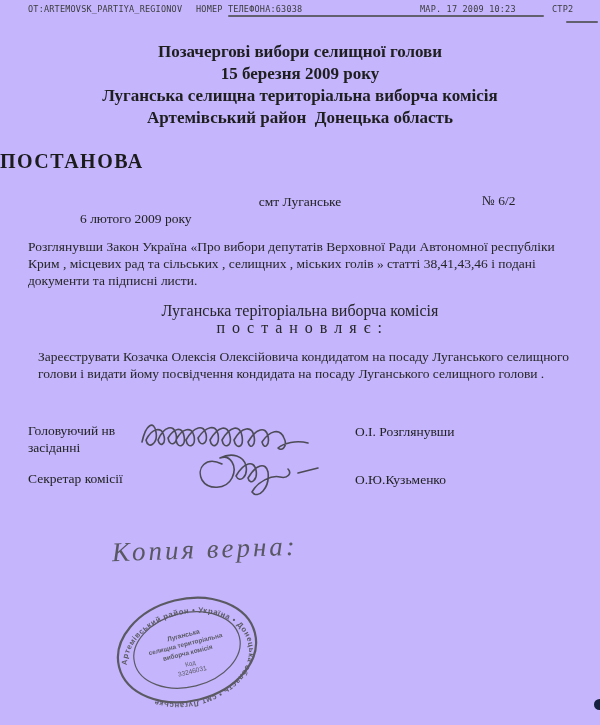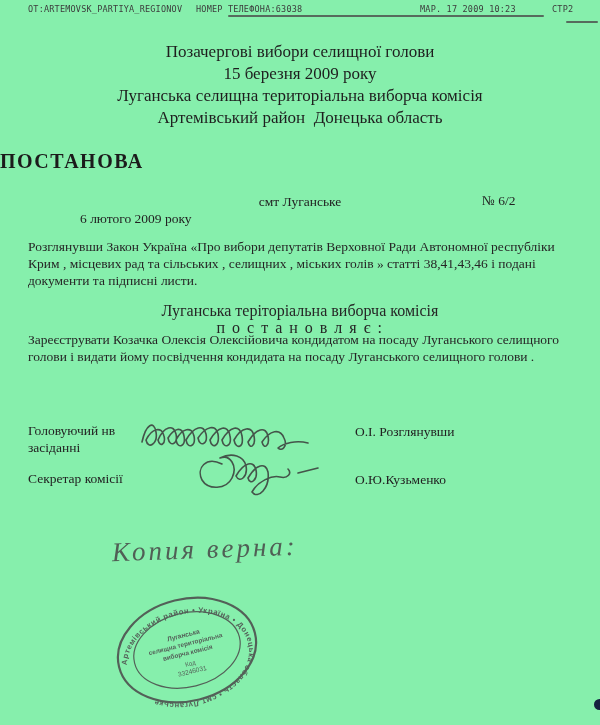--- a/index.html
+++ b/index.html
@@ -1,29 +1,29 @@
 <!DOCTYPE html>
 <html><head>
 <meta charset="utf-8">
 <style>
   html,body{margin:0;padding:0;background:#e8e8e8;}
   .page{
     position:relative;
     width:600px;height:725px;
-    background:#86efac;
+    background:#c4b5fd;
     overflow:hidden;
     font-family:"Liberation Serif", serif;
     color:#222;
     margin:0 auto;
   }
   
   .fax{position:absolute;font-family:"DejaVu Sans Mono", monospace;font-size:8.5px;color:#3c3c3c;white-space:pre;letter-spacing:0.2px;}
   .fax-line{position:absolute;background:#4a4a4a;height:2px;border-radius:1px;opacity:0.8;}
   
-  .title-line{position:absolute;left:0;width:100%;text-align:center;font-weight:normal;font-size:17px;white-space:pre-wrap;color:#1e1e1e;}
+  .title-line{position:absolute;left:0;width:100%;text-align:center;font-weight:bold;font-size:17px;white-space:pre-wrap;color:#1e1e1e;}
   .heading{position:absolute;left:0;width:100%;text-align:left;font-weight:bold;font-size:20px;letter-spacing:1.5px;color:#1b1b1b;}
   .place{position:absolute;left:0;width:100%;text-align:center;font-size:13.5px;}
   .dateline{position:absolute;font-size:13.5px;}
   .para{position:absolute;left:28px;width:548px;font-size:13.5px;line-height:17px;color:#262626;}
   .centerline{position:absolute;left:0;width:100%;text-align:center;font-size:16px;color:#262626;}
   .spaced{letter-spacing:1.5px;}
   .sig-role{position:absolute;left:28px;width:118px;font-size:13.5px;line-height:17px;}
   .sig-name{position:absolute;left:355px;font-size:13.5px;}
   .sig-svg{position:absolute;}
   .sig-svg path{fill:none;stroke:#383838;stroke-width:1.6;stroke-linecap:round;stroke-linejoin:round;opacity:0.85;}
@@ -57,21 +57,21 @@
 
   <div class="place" style="top:194px;">смт Луганське</div>
   <div class="dateline" style="left:80px;top:211px;">6 лютого 2009 року</div>
   <div class="dateline" style="left:482px;top:193px;">№ 6/2</div>
 
   <div class="para" style="top:238px;">Розглянувши Закон Україна «Про вибори депутатів Верховної Ради Автономної республіки Крим , місцевих рад та сільських , селищних , міських голів » статті 38,41,43,46 і подані документи та підписні листи.</div>
 
   <div class="centerline" style="top:302px;">Луганська теріторіальна виборча комісія</div>
   <div class="centerline spaced" style="top:319px;">п о с т а н о в л я є :</div>
 
-  <div class="para" style="top:331px;">Зареєструвати Козачка Олексія Олексійовича кондидатом на посаду Луганського селищного голови і видати йому посвідчення кондидата на посаду Луганського селищного голови .</div>
+  <div class="para" style="top:348px;margin-left:10px;">Зареєструвати Козачка Олексія Олексійовича кондидатом на посаду Луганського селищного голови і видати йому посвідчення кондидата на посаду Луганського селищного голови .</div>
 
   <div class="sig-role" style="top:422px;">Головуючий нв засіданні</div>
   <svg class="sig-svg" style="left:138px;top:410px;" width="185" height="48" viewBox="0 0 185 48">
     <path d="M4,32 C8,14 16,10 18,22 C20,34 10,40 8,30 C14,18 24,16 26,26 C28,34 22,38 20,30
              C26,16 36,14 38,24 C40,34 32,38 30,28 C36,18 44,16 46,26 C48,36 40,40 38,30
              C44,18 54,16 56,26 C58,36 50,40 48,30 C56,16 66,14 68,24 C70,34 62,38 60,28
              C68,16 78,14 80,24 C82,36 74,40 72,30 C80,16 90,14 92,26 C94,36 86,40 84,30
              C92,16 102,14 104,26 C106,38 98,40 96,30 C104,16 114,16 116,26 C118,36 112,40 110,32
              C118,18 128,16 130,26 C132,36 126,40 124,32 C132,20 142,18 146,28 C150,36 144,42 140,38
              C146,33 158,30 170,33"></path>

